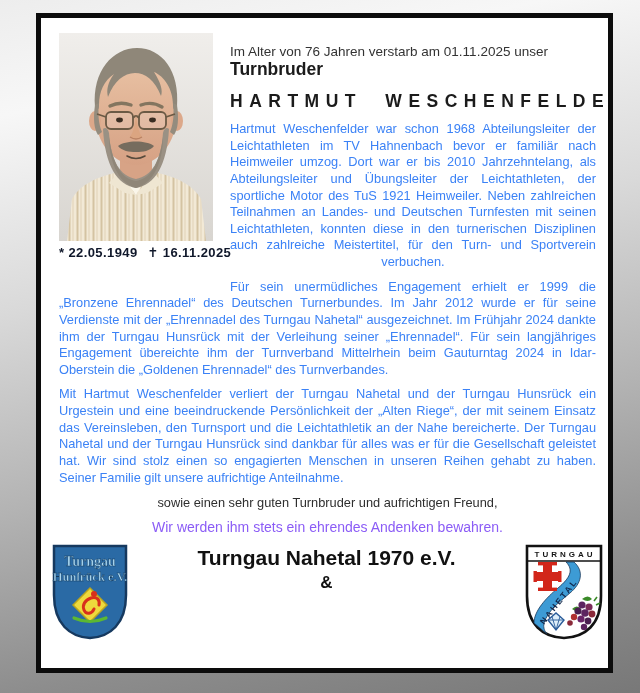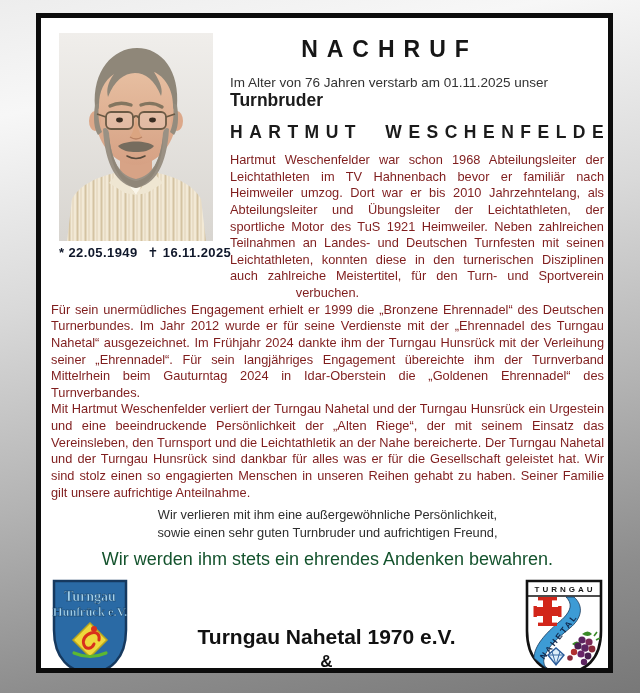--- a/index.html
+++ b/index.html
@@ -29,33 +29,33 @@
     font-size:23px;font-weight:bold;letter-spacing:9px;color:#161616;
   }
   .intro{margin-top:12px;font-size:13.5px;color:#333;}
   .role{font-size:17.5px;font-weight:bold;color:#1b1b1b;}
   .name{
     margin-top:11px;font-size:17.5px;font-weight:bold;color:#1b1b1b;
     letter-spacing:6.5px;word-spacing:12px;white-space:nowrap;
   }
   
   p.body-text{
-    margin:0;font-size:12.8px;line-height:1.3;color:#7f1d1d;
+    margin:8px;font-size:12.8px;line-height:1.3;color:#3b82f6;
     text-align:justify;
   }
   p.first{margin-top:9px;text-align-last:center;}
   
   .closing{clear:none;margin-top:5px;text-align:center;color:#2e2e2e;}
   .closing .cl{font-size:12.8px;line-height:1.4;}
-  .closing .final{font-size:18px;margin-top:7px;color:#14532d;}
+  .closing .final{font-size:14px;margin-top:7px;color:#8b5cf6;}
   
   .footer{display:flex;align-items:flex-start;margin-top:8px;}
   .logo{flex:0 0 auto;}
   .logo svg{display:block;}
-  .footer-center{flex:1 1 auto;text-align:center;padding-top:3px;color:#111;margin-top:44px;}
+  .footer-center{flex:1 1 auto;text-align:center;padding-top:3px;color:#111;}
   .org{font-size:21px;font-weight:bold;line-height:1.15;}
   .amp{font-size:17px;font-weight:bold;margin:3px 0;}
 </style>
 </head>
 <body>
 
 <div class="frame">
 
   <div class="photo-block">
     <svg viewBox="0 0 154 208" xmlns="http://www.w3.org/2000/svg">
@@ -110,31 +110,29 @@
       <path d="M44,96 C46,132 58,152 77,155 C96,152 108,132 110,96 C108,94 105,95 104,100 C102,128 93,143 77,146 C61,143 52,128 50,100 C49,95 46,94 44,96 Z" fill="#9a9184"></path>
       <path d="M50,104 C54,134 64,146 77,148 C90,146 100,134 104,104 C104,126 96,150 77,155 C58,150 50,126 50,104 Z" fill="#8f8678"></path>
       <path d="M59,113 C66,107 88,107 95,113 C91,118 84,119 77,119 C70,119 63,118 59,113 Z" fill="#766c5e"></path>
       <path d="M68,123 q9,5 18,0" stroke="#574a3c" stroke-width="1.6" fill="none" stroke-linecap="round"></path>
     </svg>
     <div class="dates">
       <span>* 22.05.1949</span><span class="sep"></span><span>✝ 16.11.2025</span>
     </div>
   </div>
 
-  <div class="title">NACHRUF</div>
   <div class="intro">Im Alter von 76 Jahren verstarb am 01.11.2025 unser</div>
   <div class="role">Turnbruder</div>
   <div class="name">HARTMUT WESCHENFELDER</div>
 
   <p class="body-text first">Hartmut Weschenfelder war schon 1968 Abteilungsleiter der Leichtathleten im TV Hahnenbach bevor er familiär nach Heimweiler umzog. Dort war er bis 2010 Jahrzehntelang, als Abteilungsleiter und Übungsleiter der Leichtathleten, der sportliche Motor des TuS 1921 Heimweiler. Neben zahlreichen Teilnahmen an Landes- und Deutschen Turnfesten mit seinen Leichtathleten, konnten diese in den turnerischen Disziplinen auch zahlreiche Meistertitel, für den Turn- und Sportverein verbuchen.</p>
   <p class="body-text">Für sein unermüdliches Engagement erhielt er 1999 die „Bronzene Ehrennadel“ des Deutschen Turnerbundes. Im Jahr 2012 wurde er für seine Verdienste mit der „Ehrennadel des Turngau Nahetal“ ausgezeichnet. Im Frühjahr 2024 dankte ihm der Turngau Hunsrück mit der Verleihung seiner „Ehrennadel“. Für sein langjähriges Engagement übereichte ihm der Turnverband Mittelrhein beim Gauturntag 2024 in Idar-Oberstein die „Goldenen Ehrennadel“ des Turnverbandes.</p>
   <p class="body-text">Mit Hartmut Weschenfelder verliert der Turngau Nahetal und der Turngau Hunsrück ein Urgestein und eine beeindruckende Persönlichkeit der „Alten Riege“, der mit seinem Einsatz das Vereinsleben, den Turnsport und die Leichtathletik an der Nahe bereicherte. Der Turngau Nahetal und der Turngau Hunsrück sind dankbar für alles was er für die Gesellschaft geleistet hat. Wir sind stolz einen so engagierten Menschen in unseren Reihen gehabt zu haben. Seiner Familie gilt unsere aufrichtige Anteilnahme.</p>
 
   <div class="closing">
-    <div class="cl">Wir verlieren mit ihm eine außergewöhnliche Persönlichkeit,</div>
     <div class="cl">sowie einen sehr guten Turnbruder und aufrichtigen Freund,</div>
     <div class="final">Wir werden ihm stets ein ehrendes Andenken bewahren.</div>
   </div>
 
   <div class="footer">
 
     <div class="logo">
       <svg width="78" height="98" viewBox="0 0 78 98" xmlns="http://www.w3.org/2000/svg">
         <path d="M3,3 H75 V52 C75,81 59,94 39,95 C19,94 3,81 3,52 Z" fill="#2a6aa5" stroke="#16395f" stroke-width="2.5"></path>
         <text x="39" y="23" text-anchor="middle" font-family="Liberation Serif, DejaVu Serif, serif" font-weight="bold" font-size="14" fill="#a9d7f2" stroke="#123a5e" stroke-width="0.45">Turngau</text>

